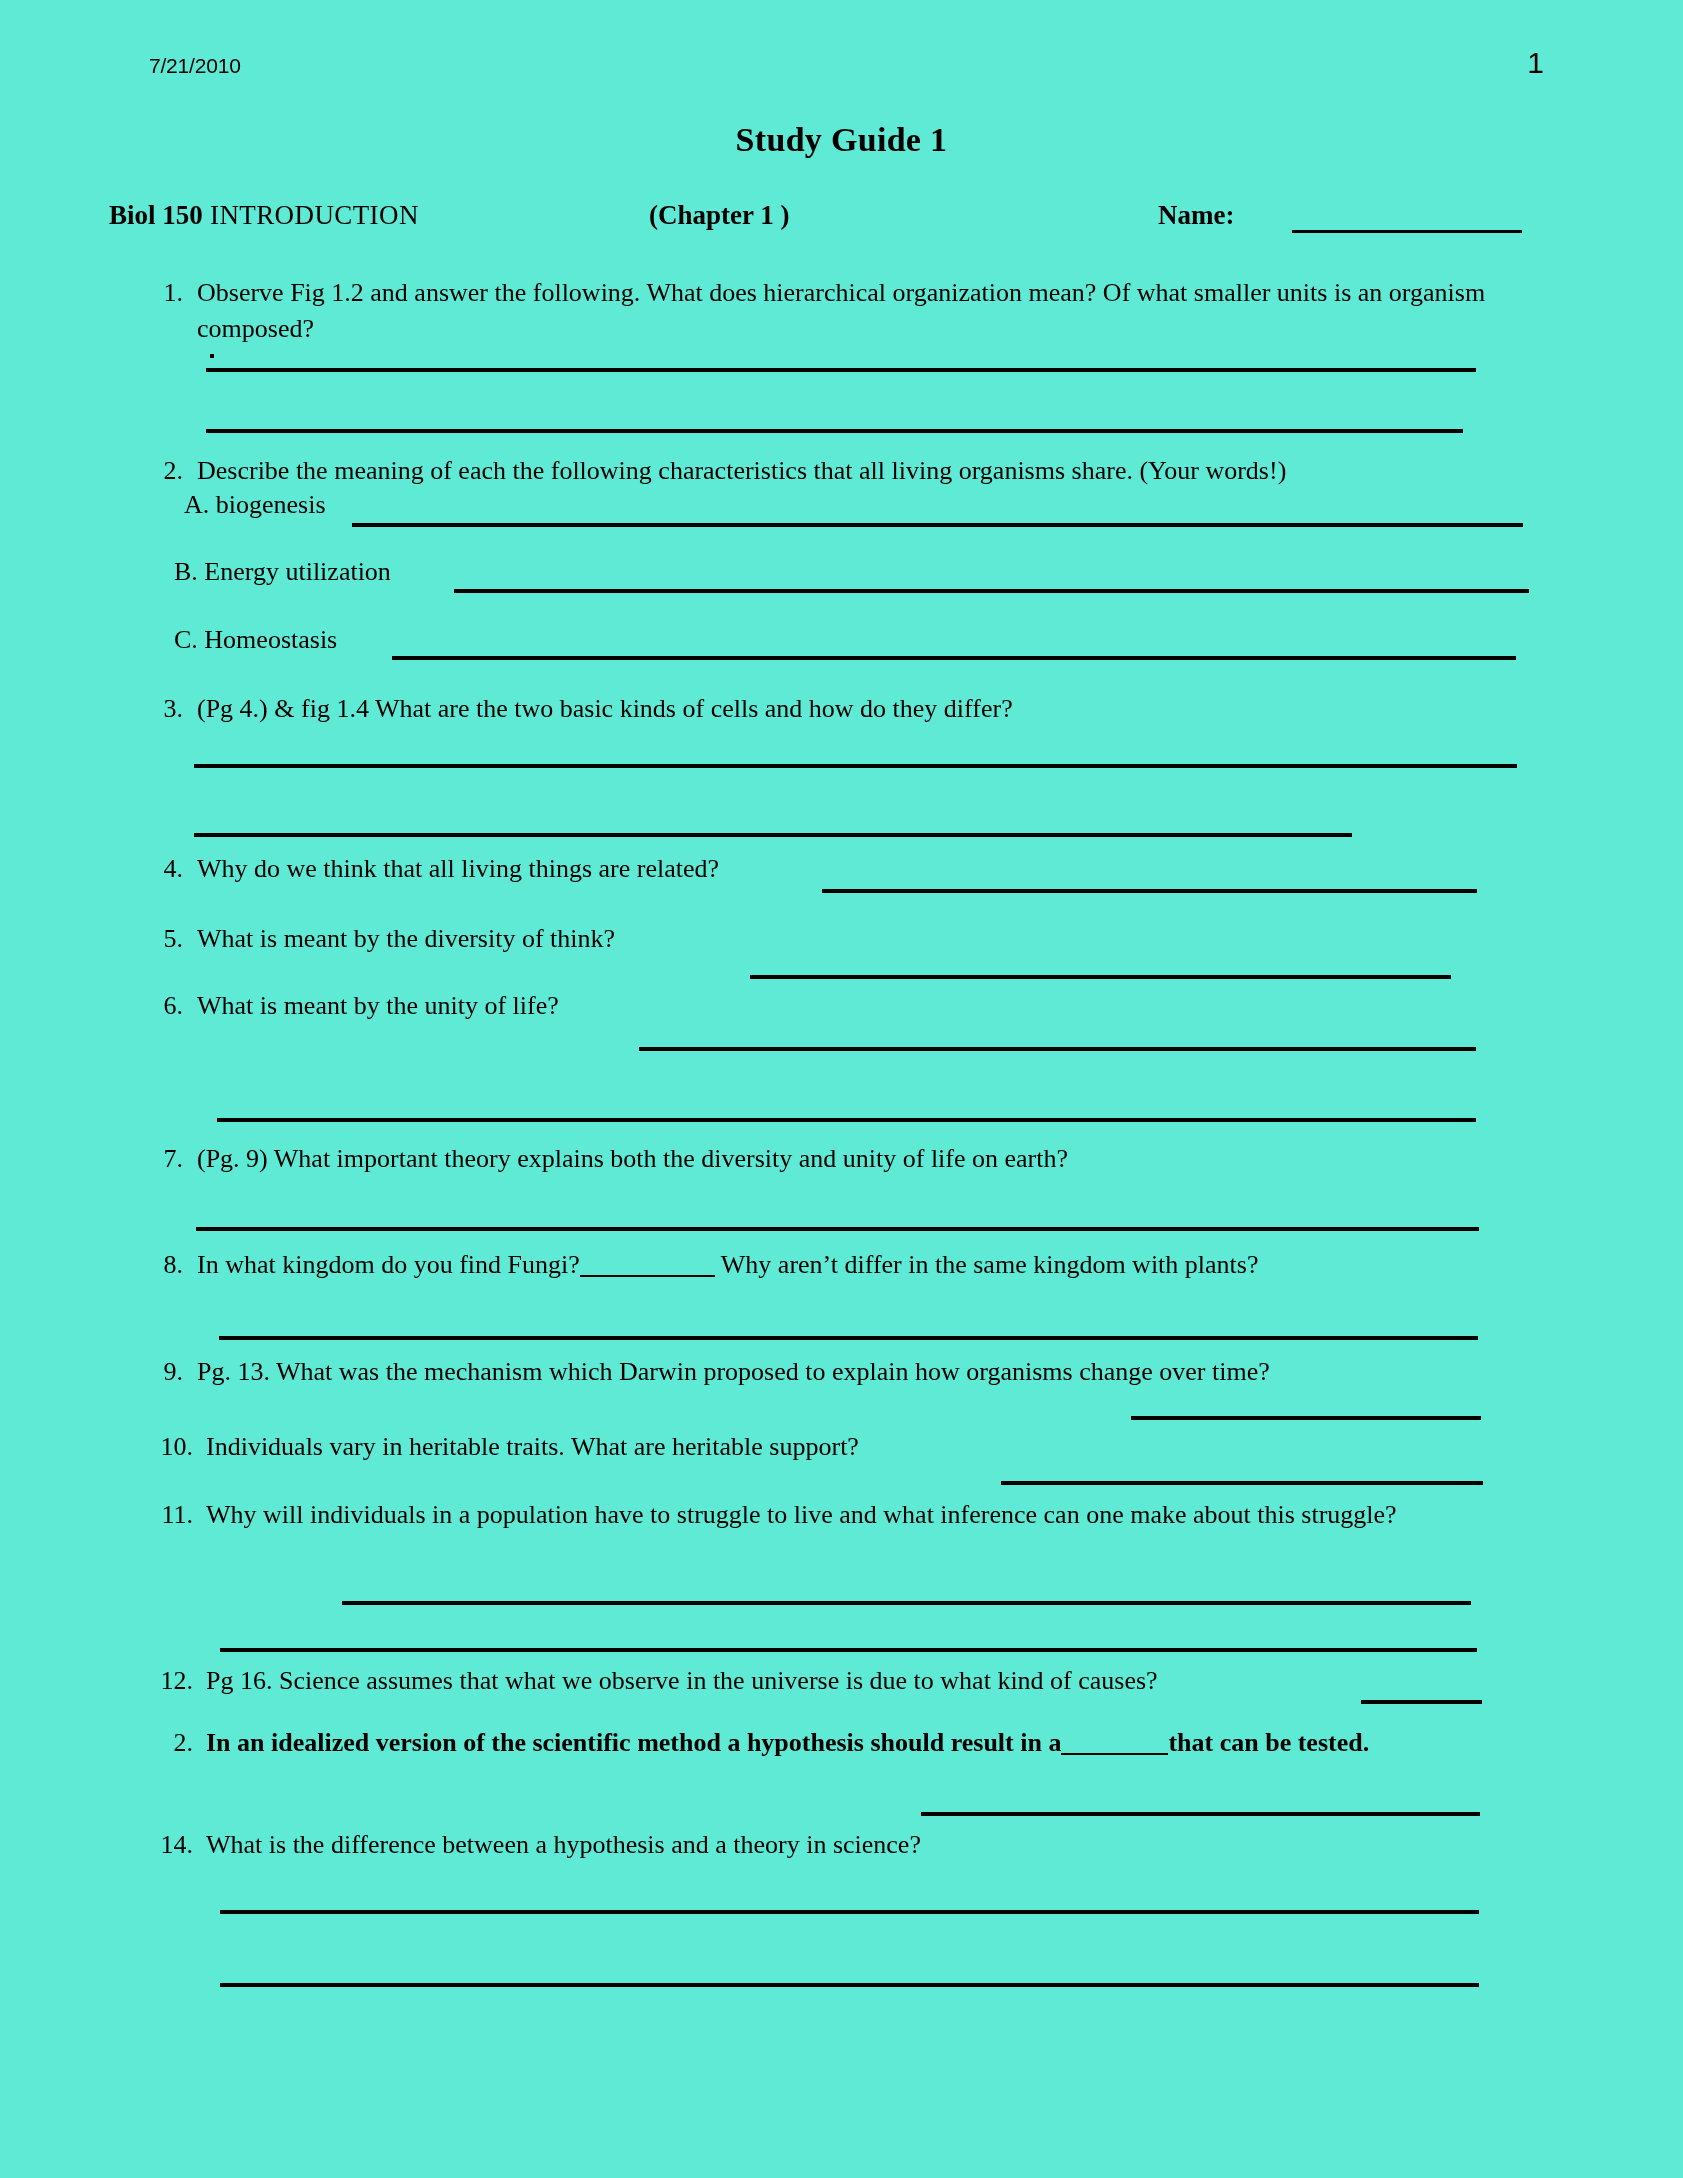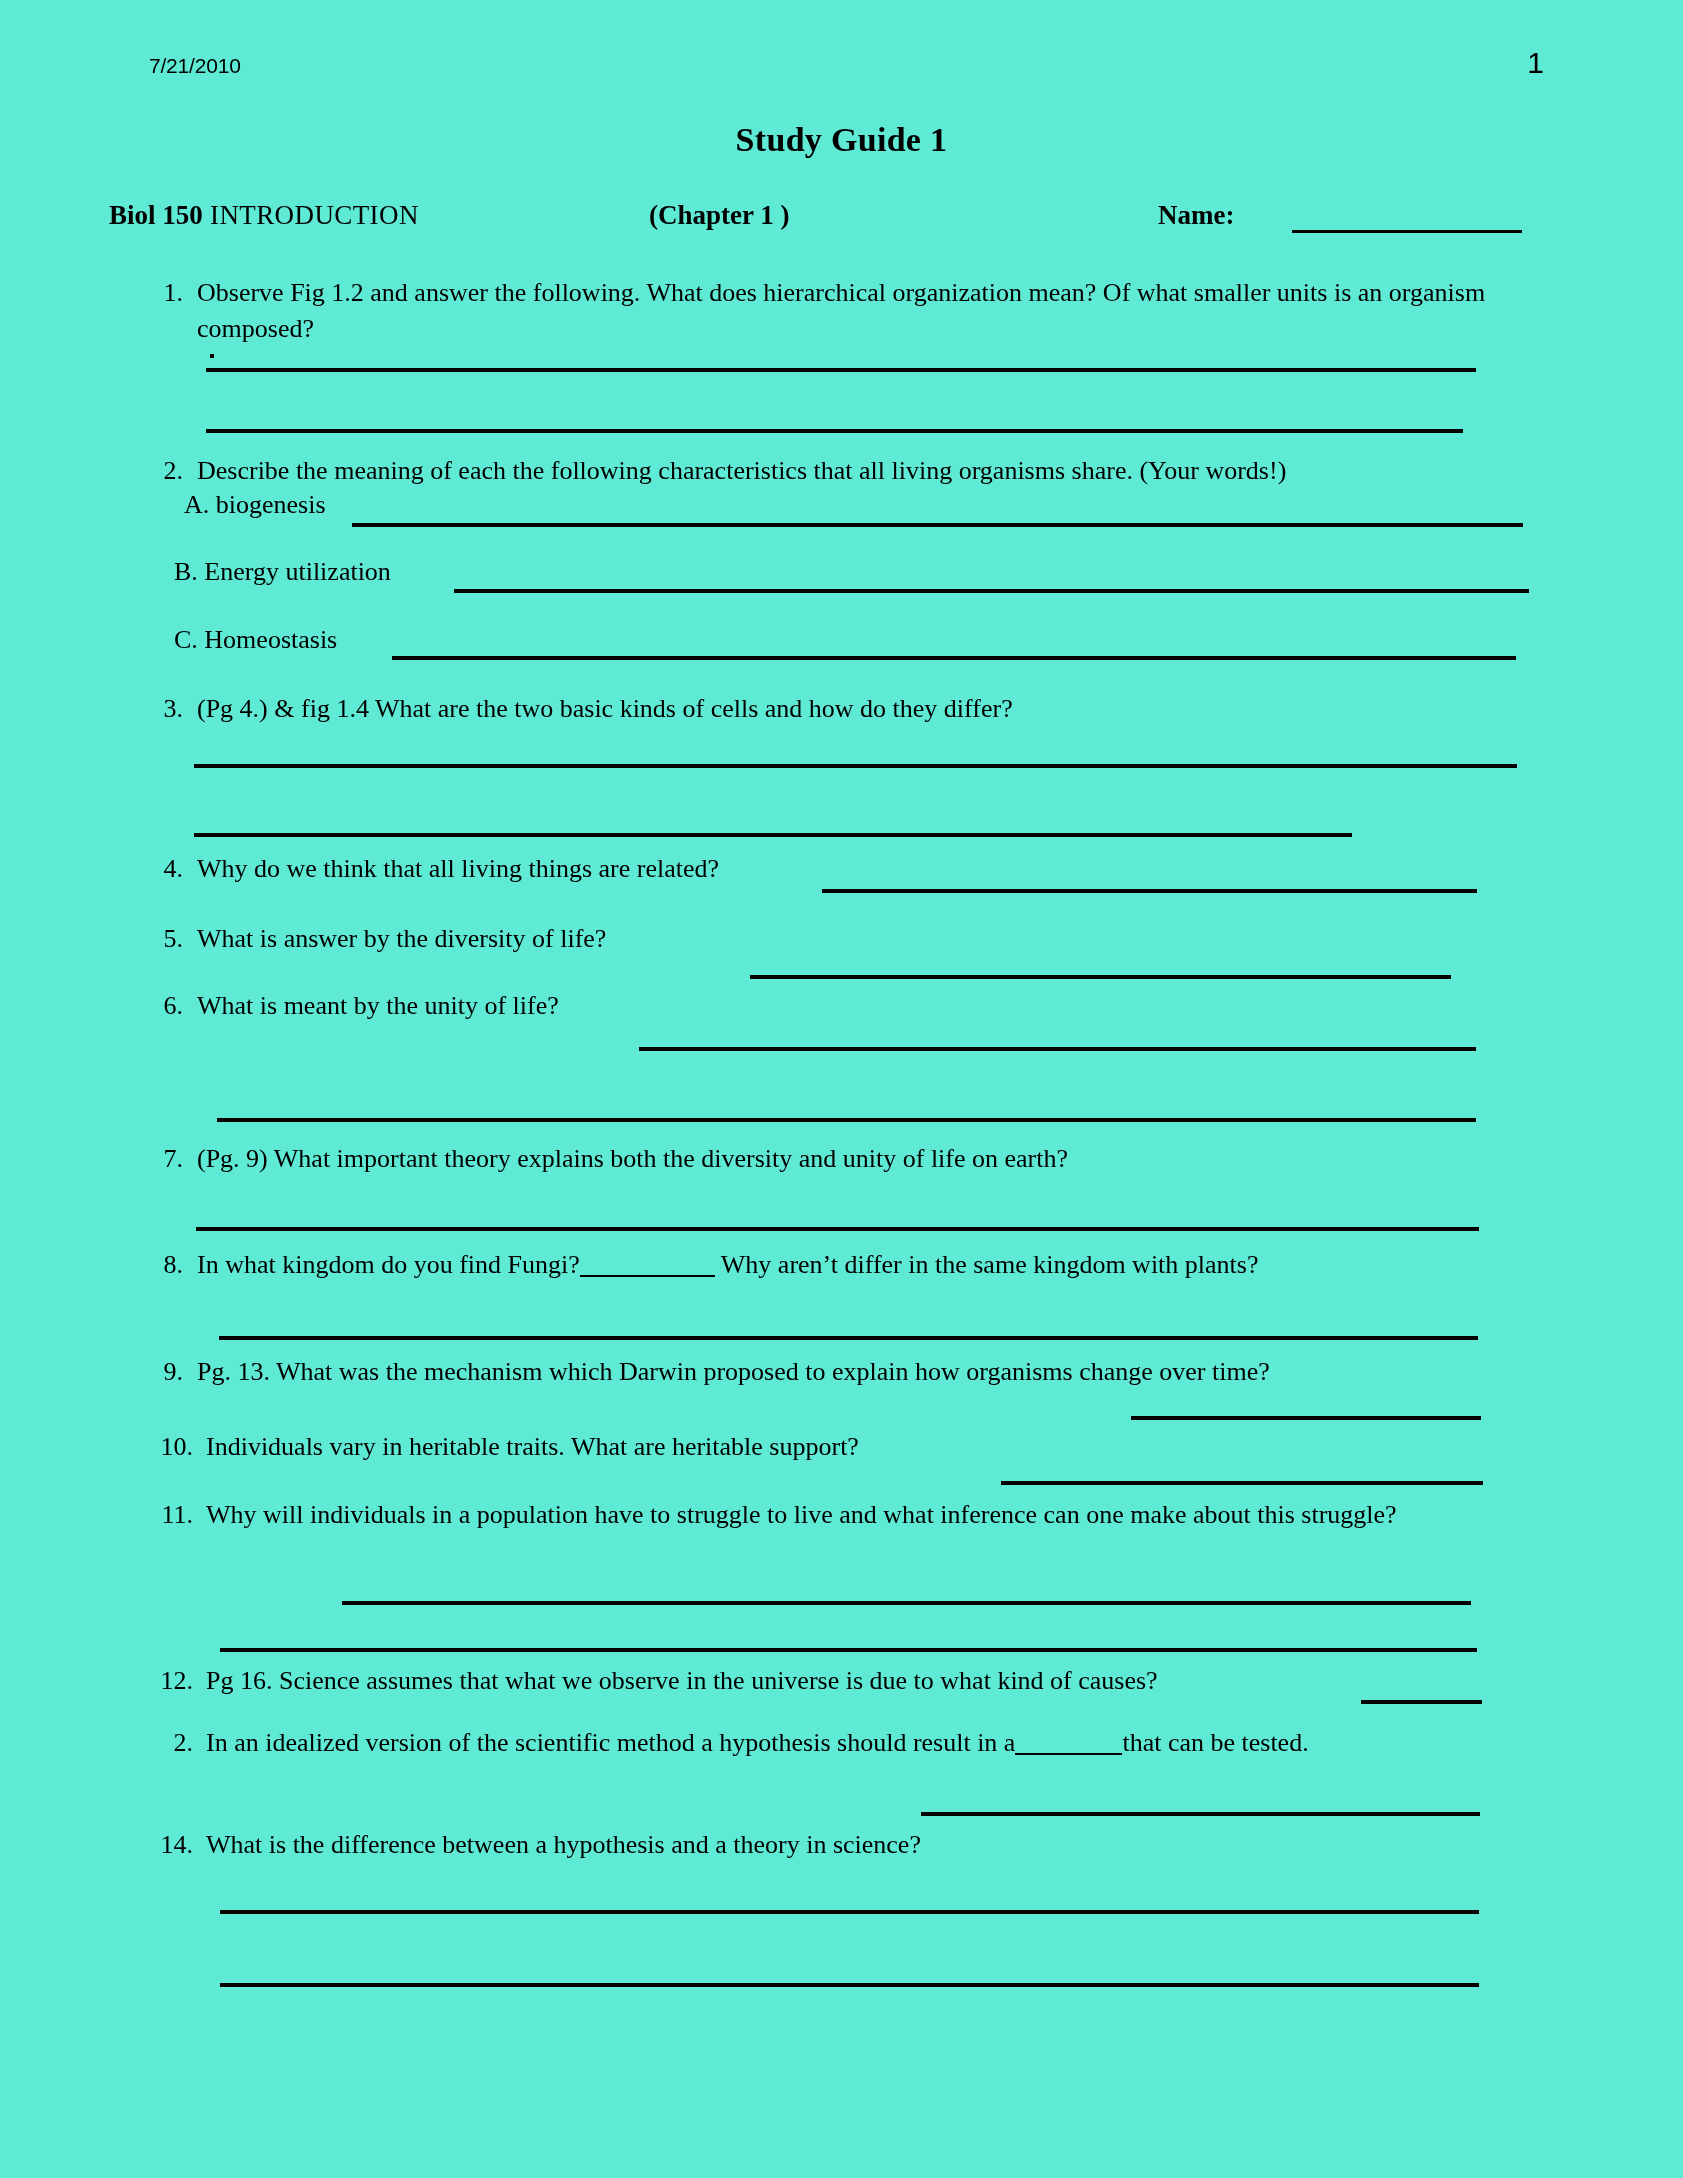--- a/index.html
+++ b/index.html
@@ -177,21 +177,21 @@
   <div class="rule" style="left:194px; top:833px; width:1158px;"></div>
 
   <div class="q" style="left:149px; top:851px; width:1386px;">
     <span class="num" style="width:34px;">4.</span>
     <span class="body" style="left:48px; width:1339px;">Why do we think that all living things are related?</span>
   </div>
   <div class="rule" style="left:822px; top:889px; width:655px;"></div>
 
   <div class="q" style="left:149px; top:921px; width:1386px;">
     <span class="num" style="width:34px;">5.</span>
-    <span class="body" style="left:48px; width:1339px;">What is answer by the diversity of life?</span>
+    <span class="body" style="left:48px; width:1339px;">What is meant by the diversity of think?</span>
   </div>
   <div class="rule" style="left:750px; top:975px; width:701px;"></div>
 
   <div class="q" style="left:149px; top:988px; width:1386px;">
     <span class="num" style="width:34px;">6.</span>
     <span class="body" style="left:48px; width:1339px;">What is meant by the unity of life?</span>
   </div>
   <div class="rule" style="left:639px; top:1047px; width:837px;"></div>
   <div class="rule" style="left:217px; top:1118px; width:1259px;"></div>
 
@@ -230,21 +230,21 @@
   <div class="rule" style="left:220px; top:1648px; width:1257px;"></div>
 
   <div class="q" style="left:149px; top:1663px; width:1386px;">
     <span class="num" style="width:44px;">12.</span>
     <span class="body" style="left:57px; width:1329px;">Pg 16.  Science assumes that what we observe in the universe is due to what kind of causes?</span>
   </div>
   <div class="rule" style="left:1361px; top:1700px; width:121px;"></div>
 
   <div class="q" style="left:149px; top:1725px; width:1386px;">
     <span class="num" style="width:44px;">2.</span>
-    <span class="body" style="left:57px; width:1329px;">
+    <span class="body" style="left:57px; width:1329px;font-weight:bold;">
       <span>In an idealized version of the scientific method a hypothesis should result in  a</span><span class="blank-inline" style="width:107px;"></span><span>that can be tested.</span><br>
     </span>
   </div>
   <div class="rule" style="left:921px; top:1812px; width:559px;"></div>
 
   <div class="q" style="left:149px; top:1827px; width:1386px;">
     <span class="num" style="width:44px;">14.</span>
     <span class="body" style="left:57px; width:1329px;">What is the difference between a hypothesis and a theory in science?</span>
   </div>
   <div class="rule" style="left:220px; top:1910px; width:1259px;"></div>

